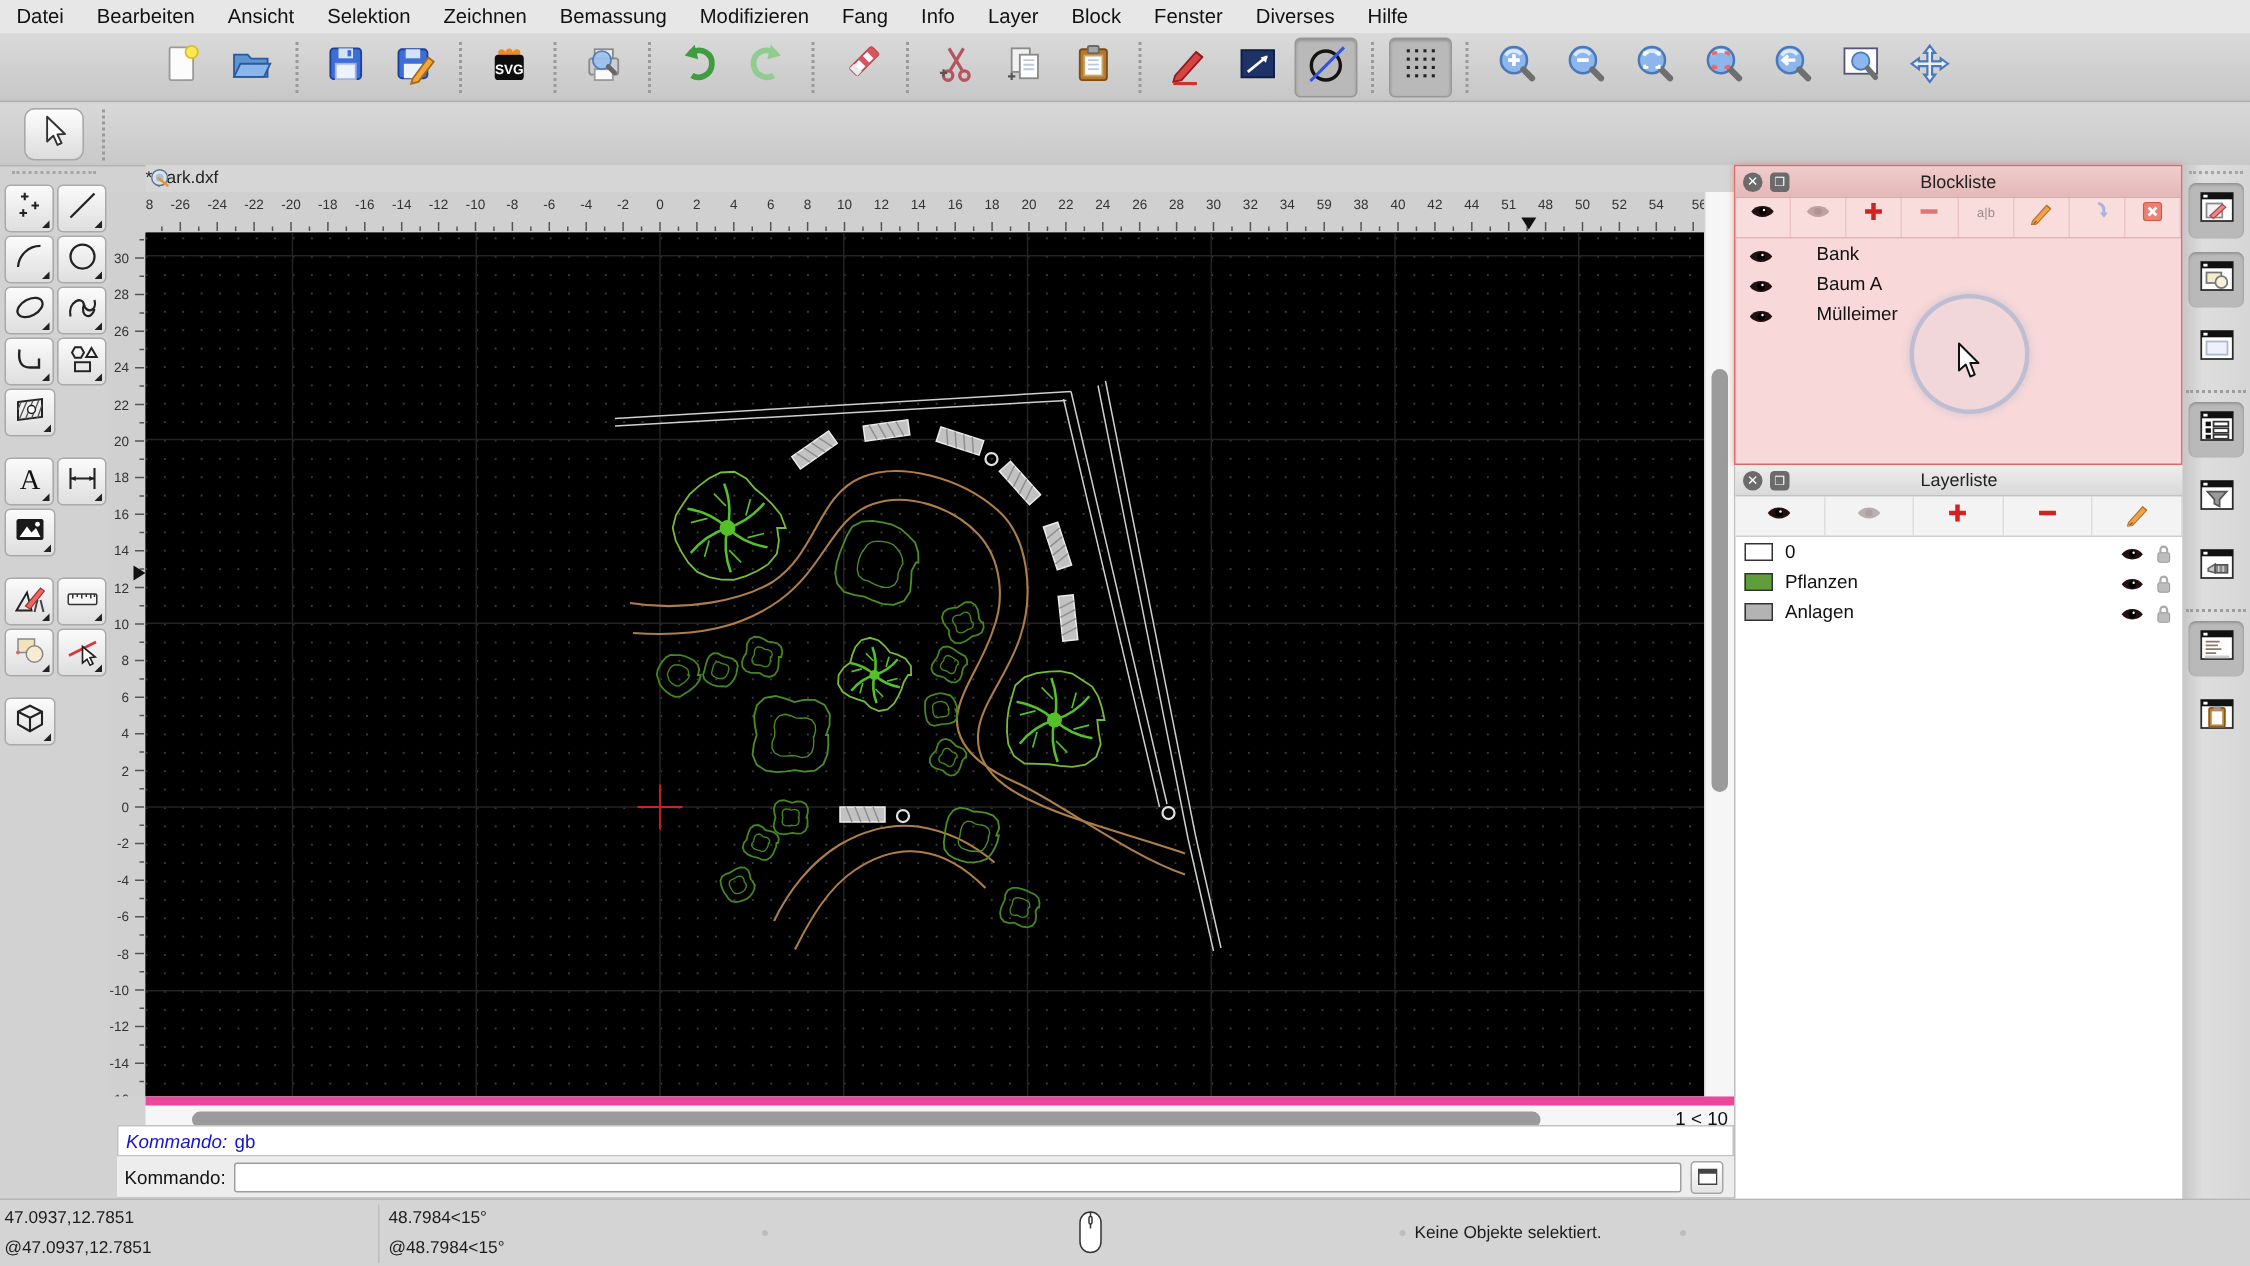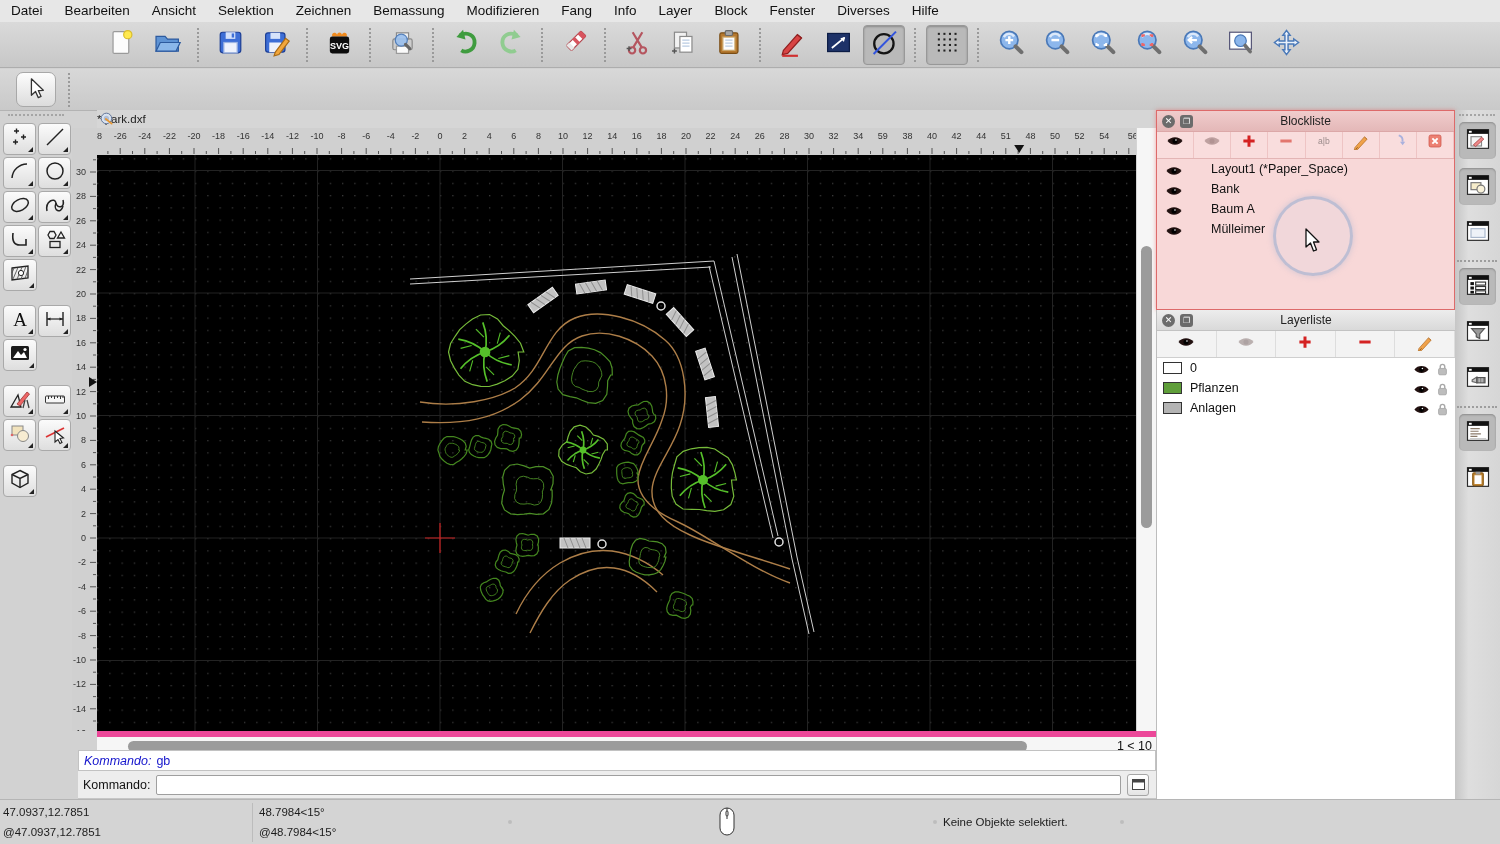--- a/index.html
+++ b/index.html
@@ -938,29 +938,20 @@
       </div>
     </div>
   <div id="block-rows">
       <div class="plist-row">
         <span class="ic"><svg viewBox="0 0 24 24" xmlns="http://www.w3.org/2000/svg">
             <path d="M2 12 C 6.5 5.5 17.5 5.5 22 12 C 17.5 18.5 6.5 18.5 2 12 Z" fill="#221110"></path>
             <circle cx="12" cy="12" r="3.4" fill="#000"></circle>
             <circle cx="13.3" cy="10.6" r="1.1" fill="#fff"></circle>
           </svg></span>
         <span class="ic2"></span>
-        <span class="lbl">Layout1 (*Paper_Space)</span>
-      </div>
-      <div class="plist-row">
-        <span class="ic"><svg viewBox="0 0 24 24" xmlns="http://www.w3.org/2000/svg">
-            <path d="M2 12 C 6.5 5.5 17.5 5.5 22 12 C 17.5 18.5 6.5 18.5 2 12 Z" fill="#221110"></path>
-            <circle cx="12" cy="12" r="3.4" fill="#000"></circle>
-            <circle cx="13.3" cy="10.6" r="1.1" fill="#fff"></circle>
-          </svg></span>
-        <span class="ic2"></span>
         <span class="lbl">Bank</span>
       </div>
       <div class="plist-row">
         <span class="ic"><svg viewBox="0 0 24 24" xmlns="http://www.w3.org/2000/svg">
             <path d="M2 12 C 6.5 5.5 17.5 5.5 22 12 C 17.5 18.5 6.5 18.5 2 12 Z" fill="#221110"></path>
             <circle cx="12" cy="12" r="3.4" fill="#000"></circle>
             <circle cx="13.3" cy="10.6" r="1.1" fill="#fff"></circle>
           </svg></span>
         <span class="ic2"></span>
         <span class="lbl">Baum A</span>

